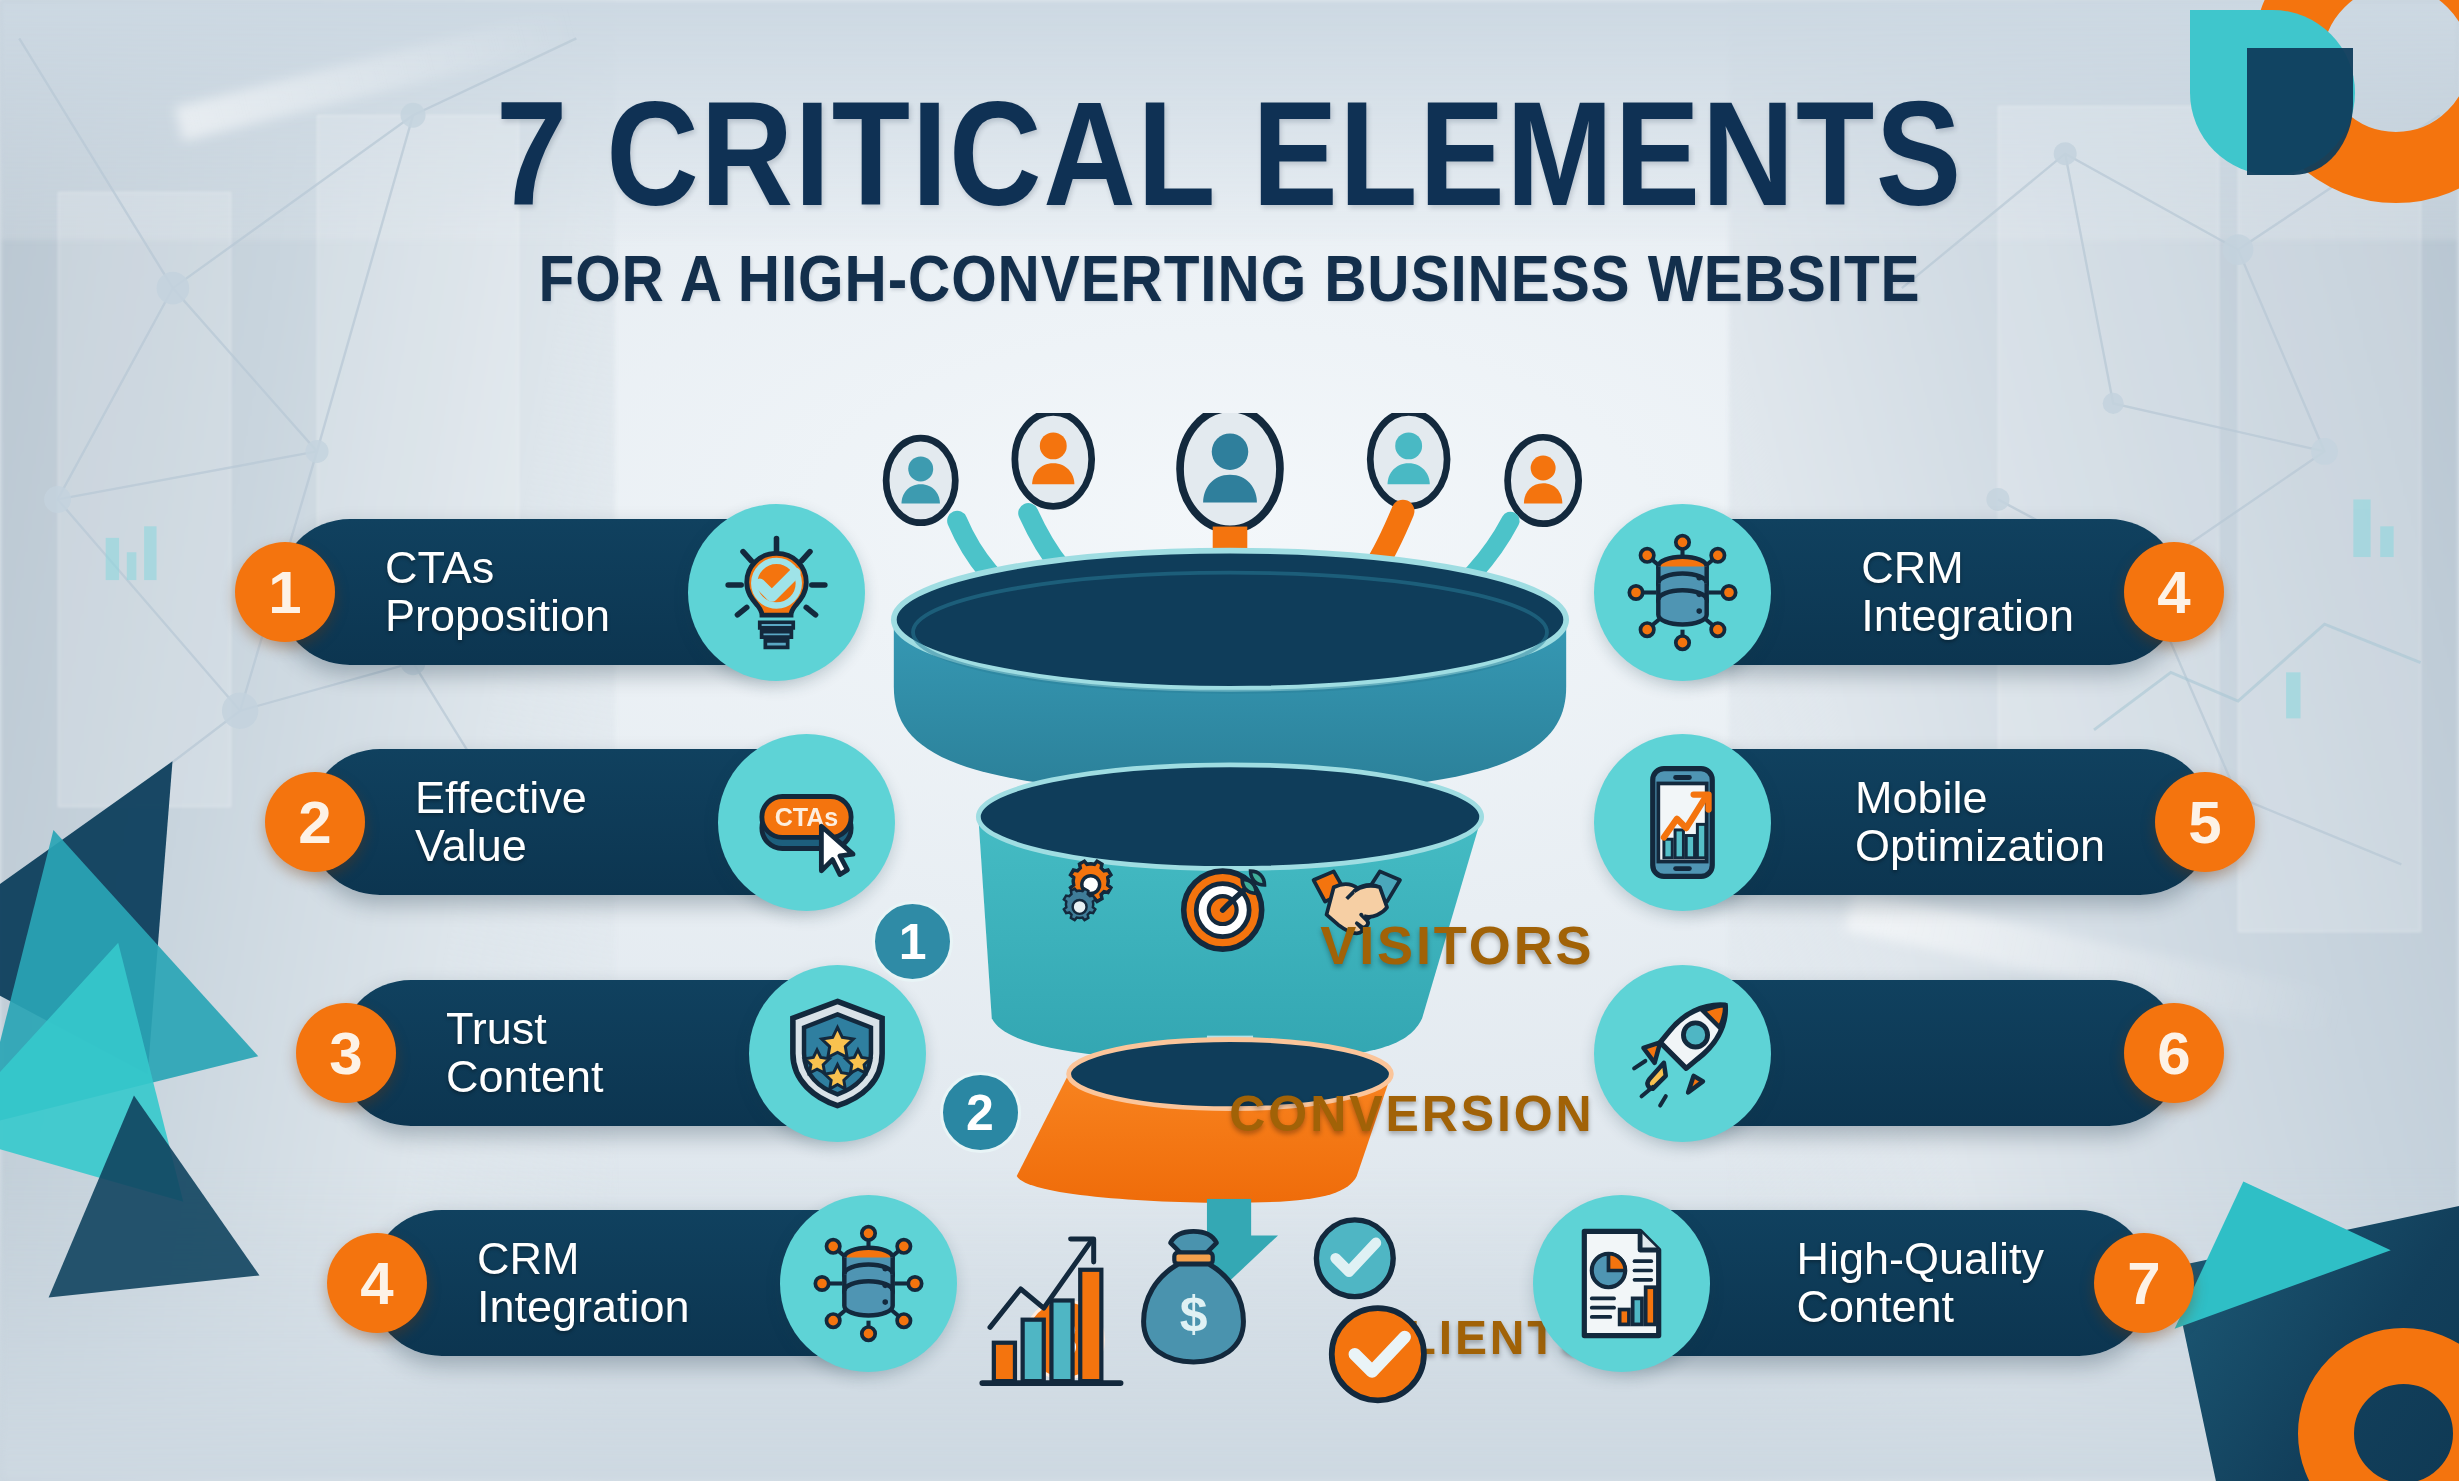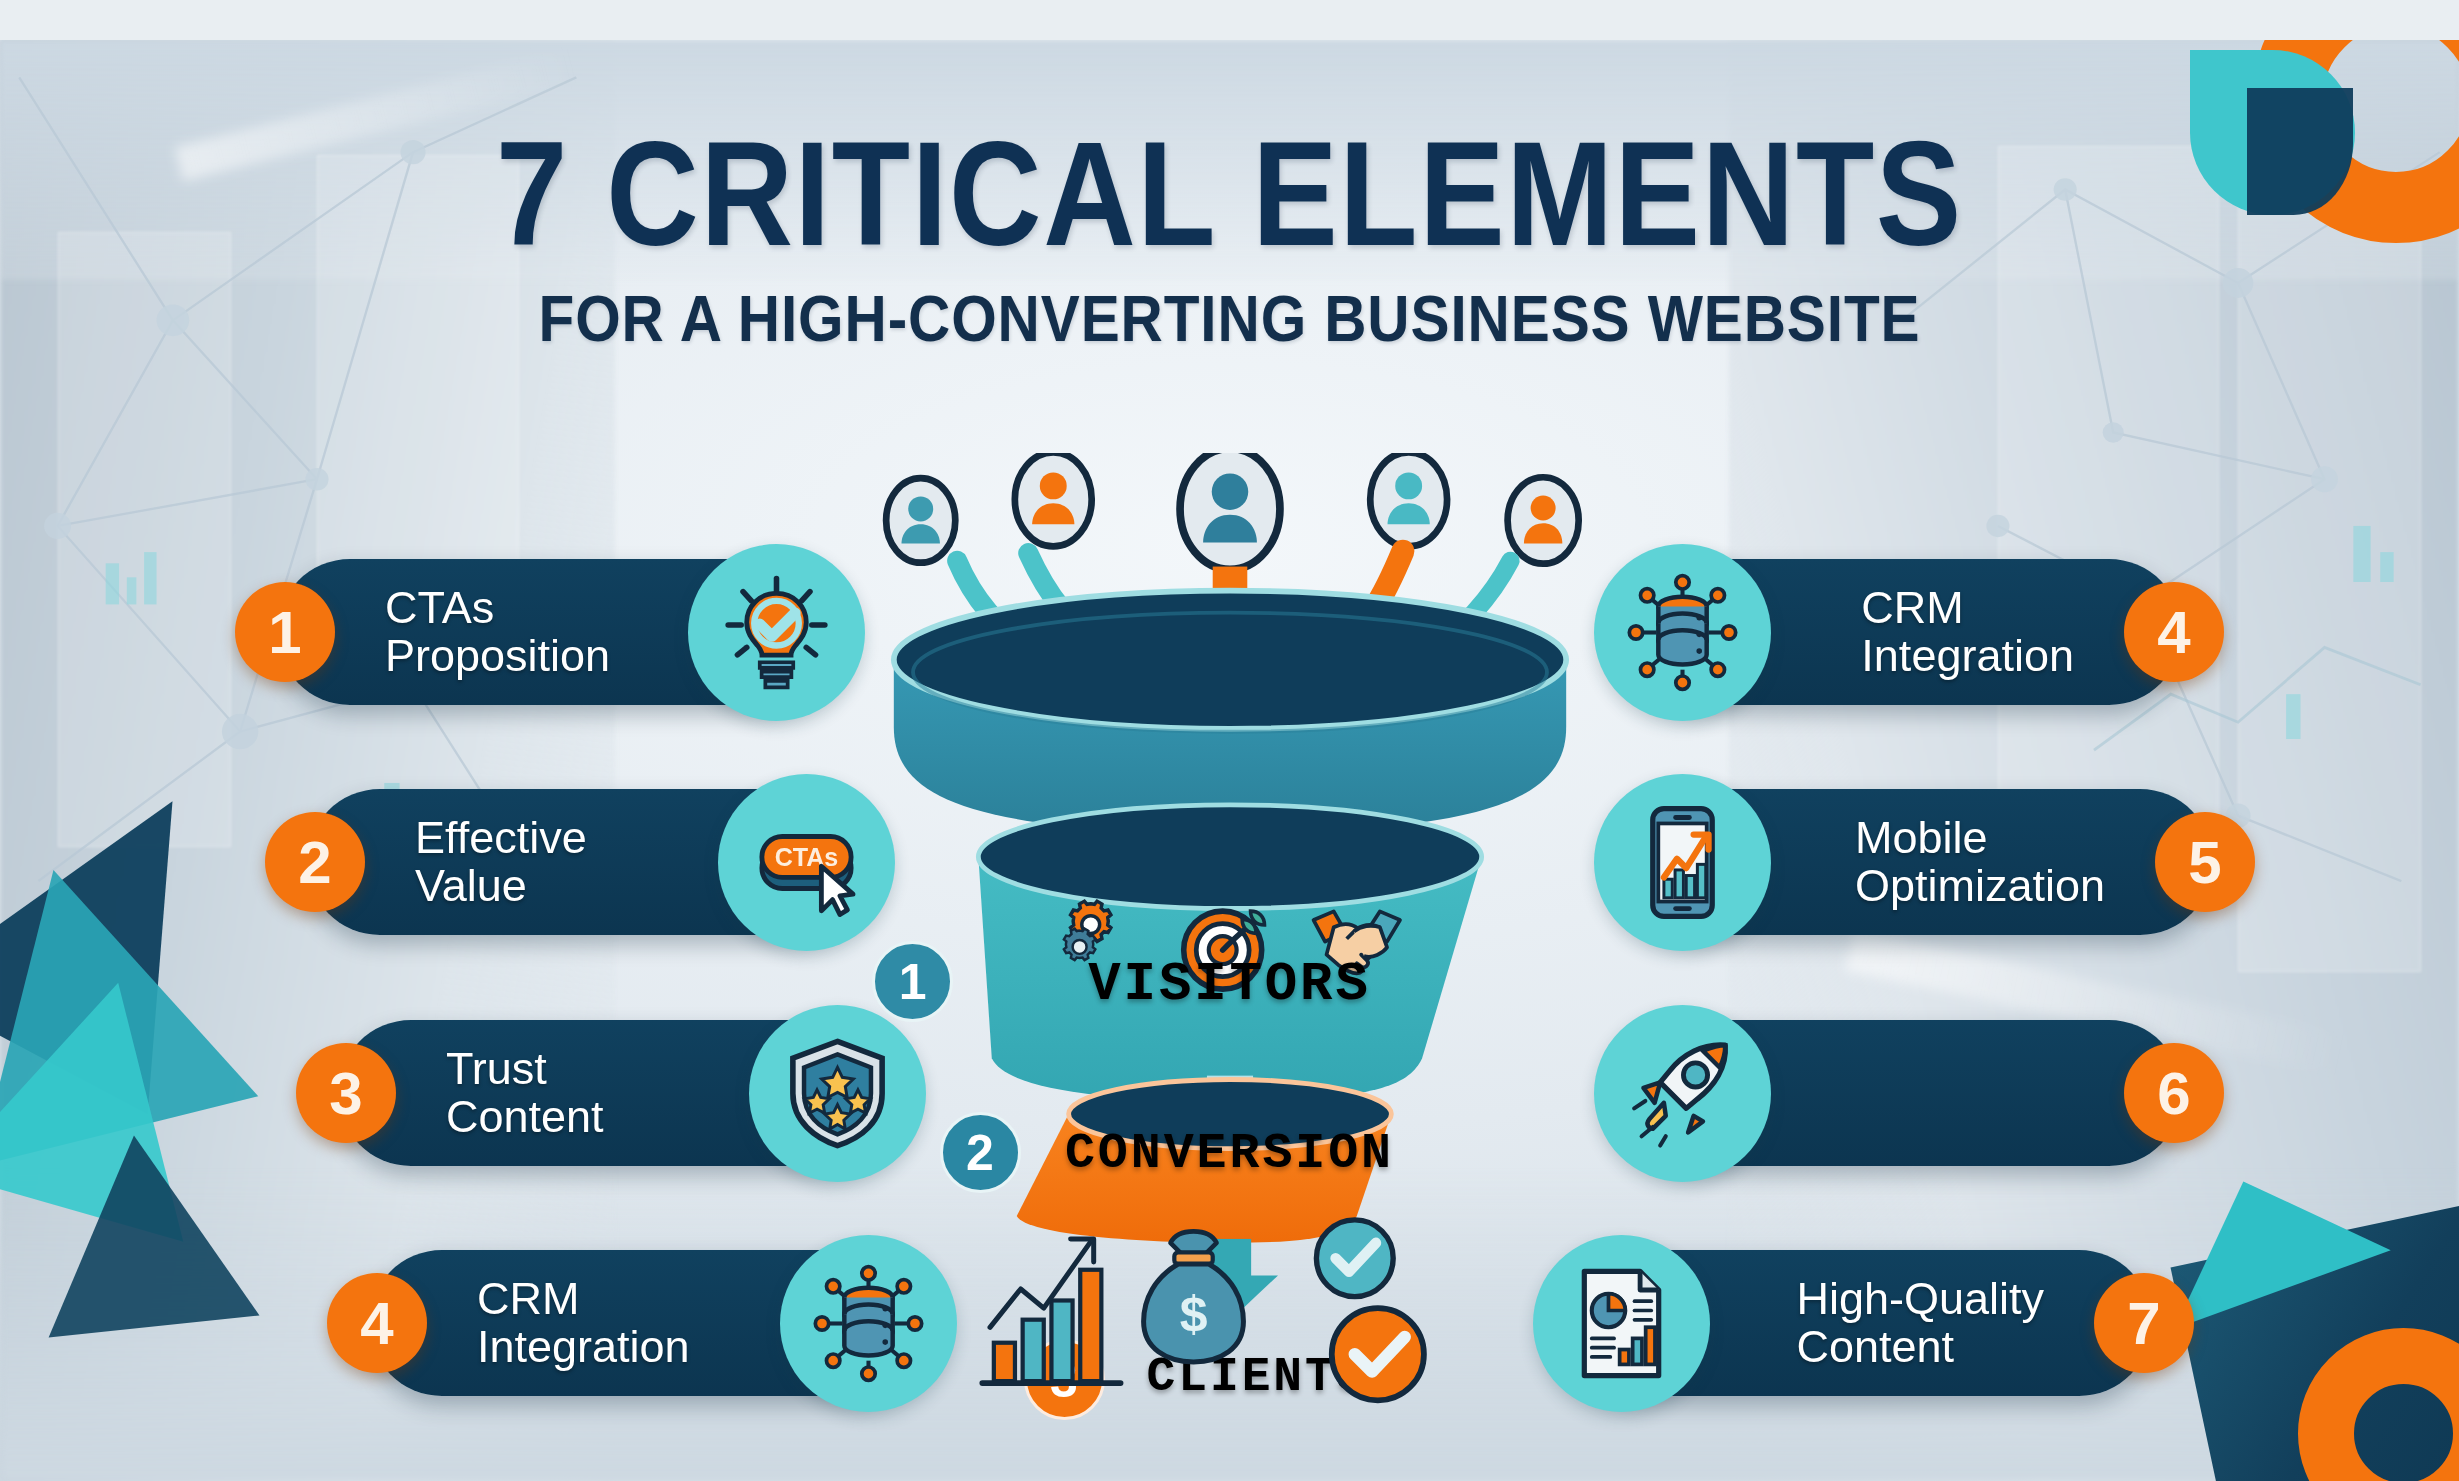--- a/index.html
+++ b/index.html
@@ -2,21 +2,21 @@
 <html><head>
 <meta charset="utf-8">
 <style>
   * { margin:0; padding:0; box-sizing:border-box; }
   html,body { width:2459px; height:1481px; overflow:hidden; }
   body {
     font-family:"Liberation Sans", sans-serif;
     background:#e9eef2;
     position:relative;
   }
-  #stage { position:absolute; inset:0; overflow:hidden;margin-top:40px; }
+  #stage { position:absolute; inset:0; overflow:hidden; }
 
   
   .bg-base{
     position:absolute; inset:0;
     background:
       radial-gradient(120% 90% at 50% 35%, #f3f7fa 0%, #e3eaf0 45%, #d3dde5 78%, #c6d2dc 100%);
   }
   .bg-blur-left{
     position:absolute; left:0; top:0; width:615px; height:100%;
     background:linear-gradient(100deg,#b9c6d1 0%,#c9d5de 38%,#dde5eb 70%,rgba(232,238,243,0) 100%);
@@ -130,22 +130,22 @@
     background:#5ed3d6; display:flex; align-items:center; justify-content:center;
     top:-15.4px; z-index:6; box-shadow:0 5.8px 15.4px rgba(20,60,75,.2);
   }
   .iconcircle.r{ right:-35px; }
   .iconcircle.l{ left:-35px; }
   .iconcircle svg{ width:119px; height:119px; }
 
   
   .funnel{ position:absolute; left:50%; top:413px; transform:translateX(-50%); width:730px; z-index:4;}
   .stage-label{
-    position:absolute; width:100%; text-align:center; color:#000000;
-    font-weight:700; letter-spacing:2.9px; text-shadow:0 2.9px 5.8px rgba(0,0,0,.3);font-family:Liberation Mono, monospace;
+    position:absolute; width:100%; text-align:right; color:#a16207;
+    font-weight:700; letter-spacing:2.9px; text-shadow:0 2.9px 5.8px rgba(0,0,0,.3);
   }
   .fbadge{
     position:absolute; width:81px; height:81px; border-radius:50%;
     display:flex; align-items:center; justify-content:center;
     font-size:50px; font-weight:700; color:#fff; z-index:9;
   }
   .fbadge.s1{ background:#2f8ba6; border:3.8px solid #e8f4f6; }
   .fbadge.s2{ background:#2a87a3; border:3.8px solid #e8f4f6; }
   .fbadge.s3{ background:#f4740e; border:3.8px solid #fdece0; }
 

